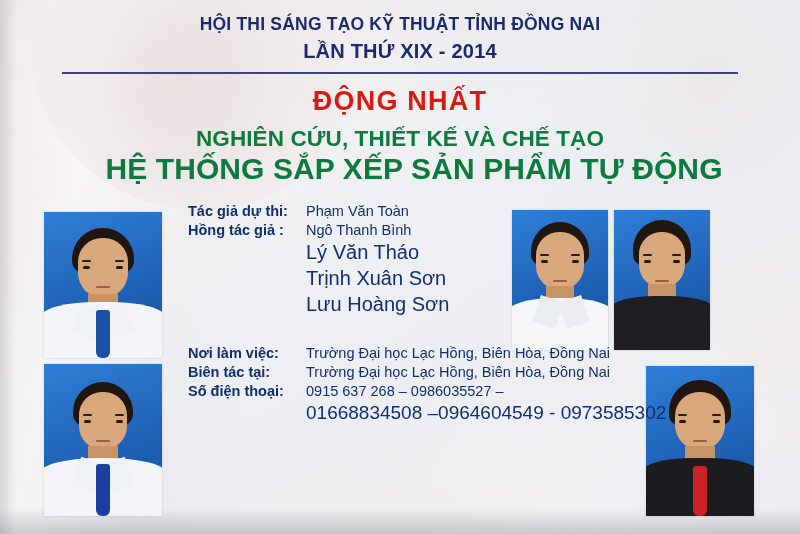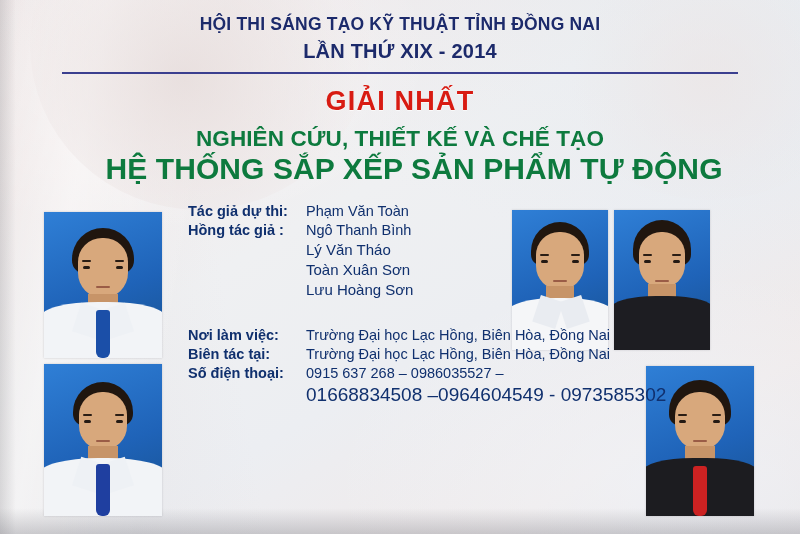--- a/index.html
+++ b/index.html
@@ -155,21 +155,21 @@
   .info-value {
     font-size: 14.5px;
     color: #10306e;
     white-space: nowrap;
   }
   .coauthor-list {
     margin-top: 1px;
     margin-left: 118px;
   }
   .coauthor-item {
-    font-size: 15px;
+    font-size: 20px;
     color: #10306e;
     margin-bottom: 3px;
     white-space: nowrap;
   }
   .gap-1 { height: 26px; }
   .phone-cont {
     margin-left: 118px;
     font-size: 19px;
     color: #10306e;
     white-space: nowrap;
@@ -259,37 +259,37 @@
   <div class="blob1"></div>
   <div class="blob2"></div>
 
   <div class="header">
     <div class="header-line1">HỘI THI SÁNG TẠO KỸ THUẬT TỈNH ĐỒNG NAI</div>
     <div class="header-line2">LẦN THỨ XIX - 2014</div>
   </div>
   <div class="rule"></div>
 
   <div class="title-block">
-    <div class="prize">GIẢI NHẤT</div>
+    <div class="prize">ĐỘNG NHẤT</div>
     <div class="subject1">NGHIÊN CỨU, THIẾT KẾ VÀ CHẾ TẠO</div>
     <div class="subject2">HỆ THỐNG SẮP XẾP SẢN PHẨM TỰ ĐỘNG</div>
   </div>
 
   <div class="info">
     <div class="info-row">
       <div class="info-label">Tác giả dự thi:</div>
       <div class="info-value">Phạm Văn Toàn</div>
     </div>
     <div class="info-row">
       <div class="info-label">Hồng tác giả :</div>
       <div class="info-value">Ngô Thanh Bình</div>
     </div>
     <div class="coauthor-list">
       <div class="coauthor-item">Lý Văn Tháo</div>
-      <div class="coauthor-item">Toàn Xuân Sơn</div>
+      <div class="coauthor-item">Trịnh Xuân Sơn</div>
       <div class="coauthor-item">Lưu Hoàng Sơn</div>
     </div>
 
     <div class="gap-1"></div>
 
     <div class="info-row">
       <div class="info-label">Nơi làm việc:</div>
       <div class="info-value">Trường Đại học  Lạc Hồng, Biên Hòa, Đồng Nai</div>
     </div>
     <div class="info-row">

